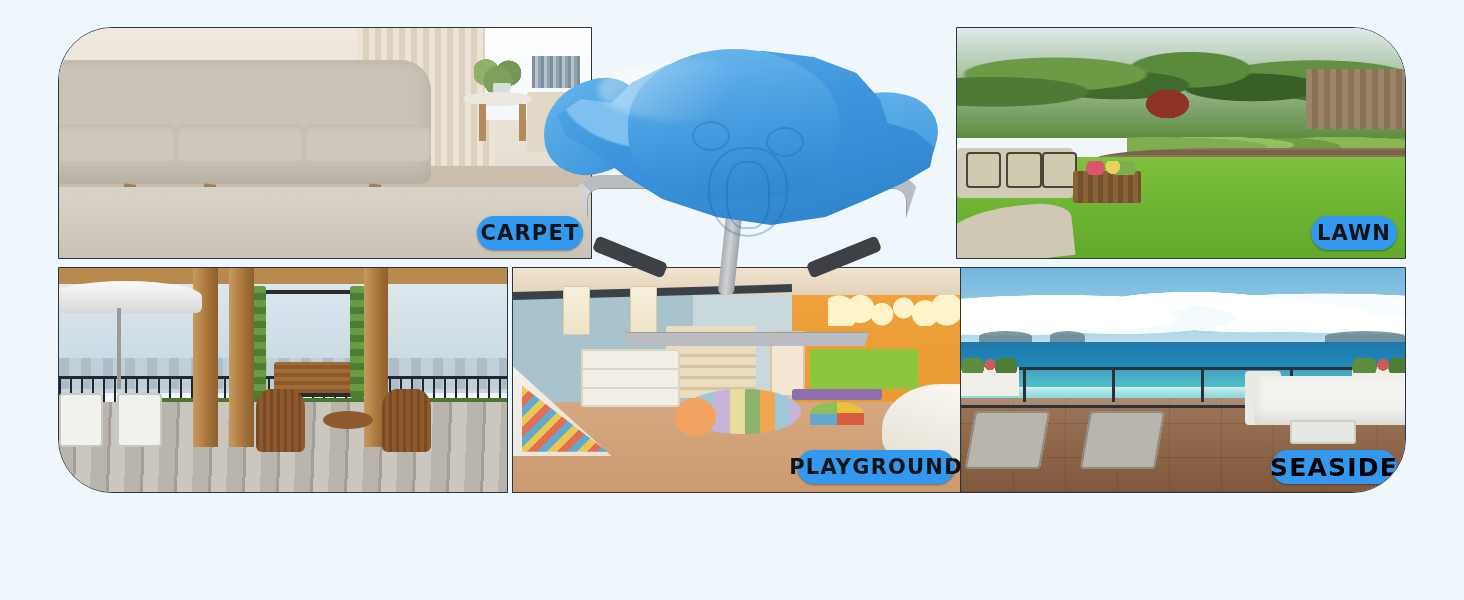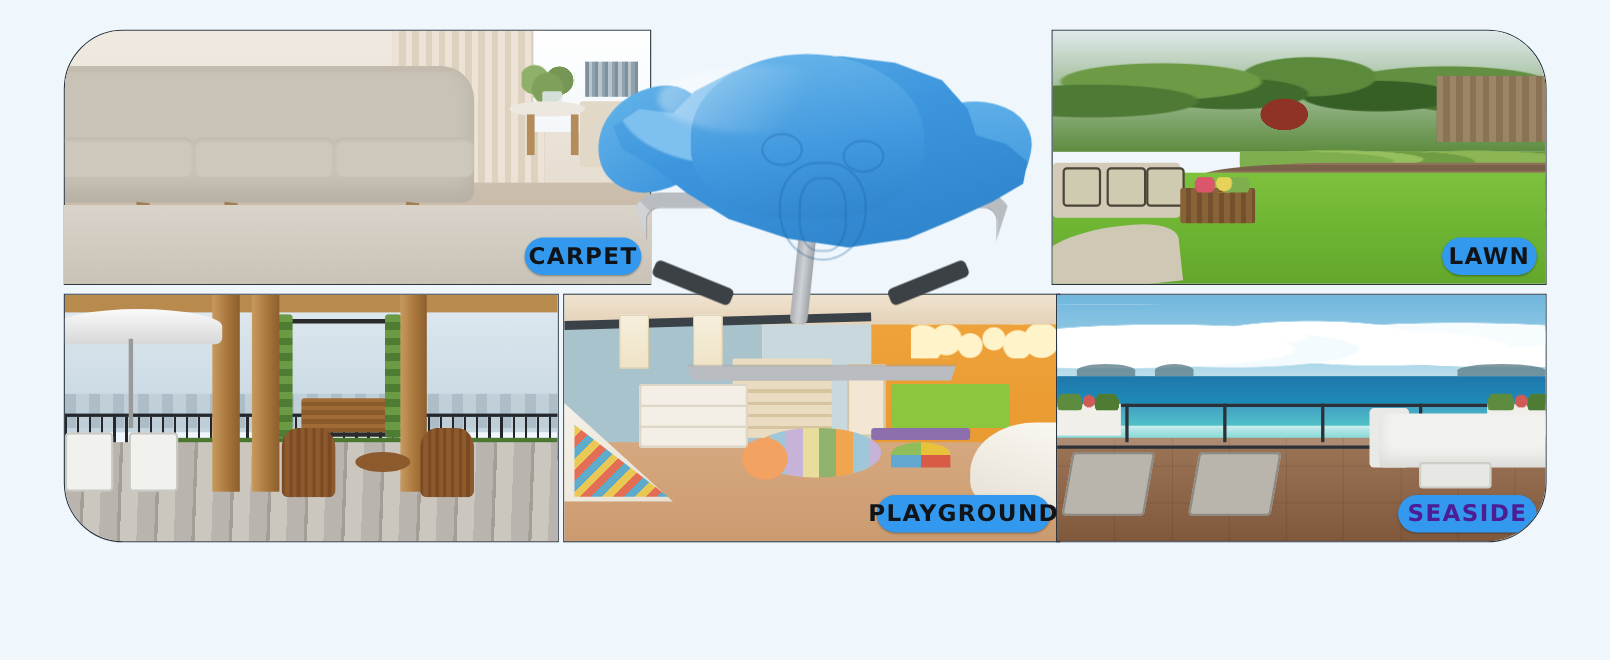--- a/index.html
+++ b/index.html
@@ -433,21 +433,21 @@
       <div class="lay ss-planter" style="left:0;width:13%;"></div>
       <div class="lay ss-plant" style="left:0;width:13%;"></div>
       <div class="lay ss-planter" style="left:88%;width:14%;"></div>
       <div class="lay ss-plant" style="left:88%;width:14%;"></div>
       <div class="lay ss-sofaarm"></div>
       <div class="lay ss-sofa"></div>
       <div class="lay ss-ctable"></div>
       <div class="lay ss-lounger" style="left:2%;"></div>
       <div class="lay ss-lounger" style="left:28%;"></div>
     </div>
-    <div class="badge" style="right: 8px; bottom: 8px; width: 126px; height: 34px; font-size: 21px; background: rgb(51, 153, 238); color: #4c1d95;">
+    <div class="badge" style="right: 8px; bottom: 8px; width: 126px; height: 34px; font-size: 25px; background: rgb(51, 153, 238); color: #000000;">
       <span>SEASIDE</span>
     </div>
   </div>
 
   <div id="product">
     <div class="foot l"></div>
     <div class="foot r"></div>
     <div class="strut"></div>
     <div class="leg-outline"></div>
     <div class="leg-shade"></div>

